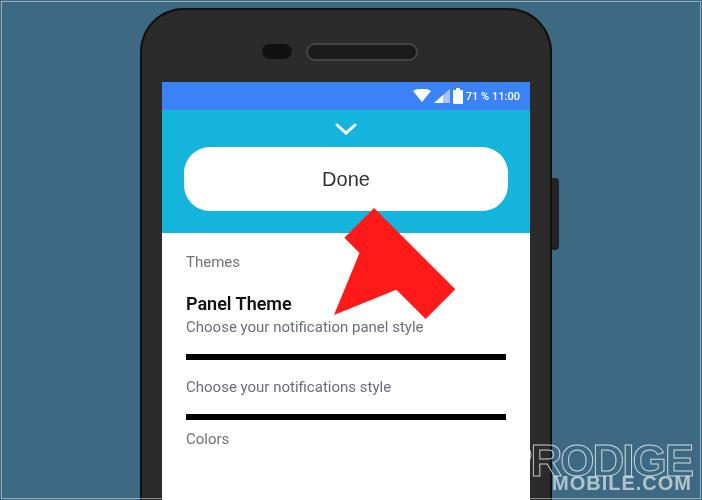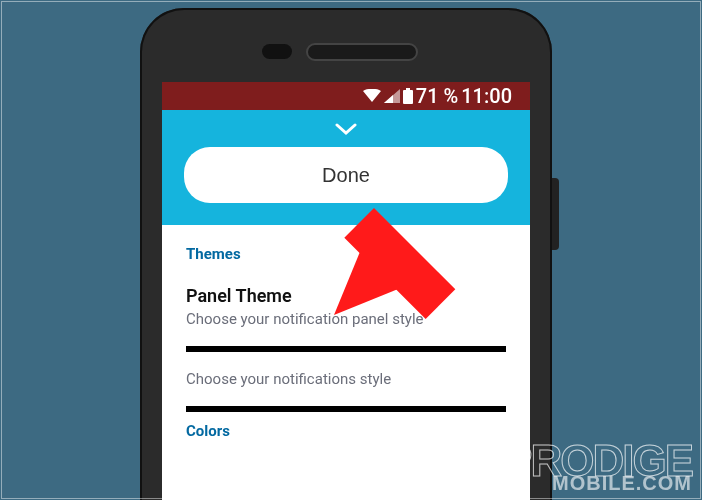--- a/index.html
+++ b/index.html
@@ -54,64 +54,64 @@
     position:absolute;
     left:22px;top:74px;
     width:368px;height:520px;
     background:#fff;
     overflow:hidden;
   }
 
   
   .statusbar{
     height:28px;
-    background:#7f1d1d;
+    background:#3b82f6;
     display:flex;
     justify-content:flex-end;
     align-items:center;
     gap:3px;
-    padding-right:18px;
+    padding-right:10px;
     color:#fff;
-    font-size:20px;
+    font-size:11px;
     font-weight:500;
   }
   .wifi-icon svg,.signal-icon svg,.battery-icon svg{display:block}
 
   
   .header{
     background:#15b4dd;
     padding:12px 22px 22px;
     display:flex;
     flex-direction:column;
     align-items:center;
   }
   .chevron-down{
     color:#fff;
     margin-bottom:6px;
   }
   .done-btn{
     width:100%;
-    height:56px;
+    height:64px;
     background:#fff;
     border:none;
     border-radius:26px;
     font-size:20px;
     color:#333;
     font-weight:400;
     cursor:pointer;
   }
 
   
   .list{
     padding:14px 24px 0;
   }
   .section-label{
-    color:#0369a1;
+    color:#737373;
     font-size:15px;
-    font-weight:700;
+    font-weight:400;
     margin:6px 0 16px;
   }
   .item{
     padding:6px 0 18px;
     border-bottom:6px solid #000000;
     margin-bottom:10px;
     cursor:pointer;
   }
   .item:last-of-type{border-bottom:none}
   .item-title{

